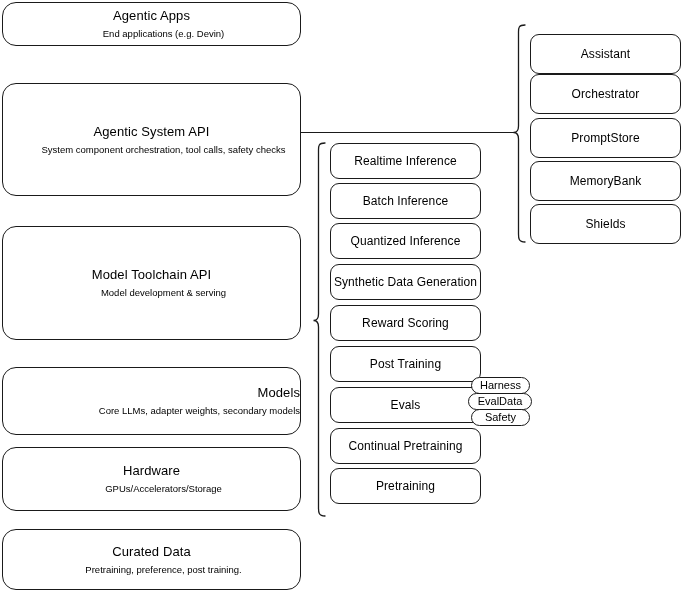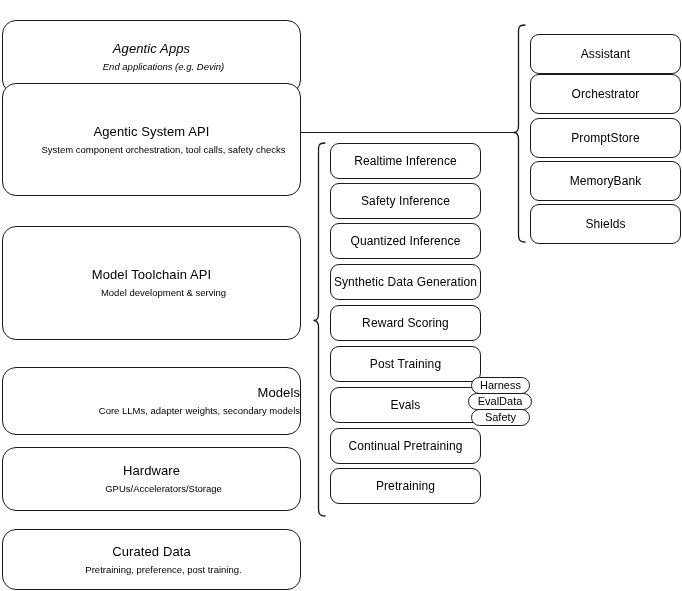--- a/index.html
+++ b/index.html
@@ -95,21 +95,21 @@
     position: absolute;
     background: #1a1a1a;
     z-index: 1;
   }
 </style>
 </head>
 <body>
 
 <div id="canvas">
 
-  <div class="box layer-box" style="top:20px;height:74px;font-style:italic;">
+  <div class="box layer-box" style="top:2px;height:44px;">
     <div class="title">Agentic Apps</div>
     <div class="subtitle">End applications (e.g. Devin)</div>
   </div>
 
   <div class="box layer-box" style="top:83px;height:113px;">
     <div class="title">Agentic System API</div>
     <div class="subtitle">System component orchestration, tool calls, safety checks</div>
   </div>
 
   <div class="box layer-box" style="top:226px;height:114px;">
@@ -161,21 +161,21 @@
     <svg width="16" height="378" viewBox="0 0 16 378" fill="none" stroke="#1a1a1a" stroke-width="1.3" stroke-linecap="round">
       <path d="M14 2 C7.5 2 7.5 5 7.5 9 L7.5 173 C7.5 177 6 179.5 2.5 179.5
                C6 179.5 7.5 182 7.5 186 L7.5 367 C7.5 371 7.5 375 14 375"></path>
     </svg>
   </div>
 
   <div class="box mid-box" style="top:143px;">
     <div class="title">Realtime Inference</div>
   </div>
   <div class="box mid-box" style="top:183px;">
-    <div class="title">Safety Inference</div>
+    <div class="title">Batch Inference</div>
   </div>
   <div class="box mid-box" style="top:223px;">
     <div class="title">Quantized Inference</div>
   </div>
   <div class="box mid-box" style="top:264px;">
     <div class="title">Synthetic Data Generation</div>
   </div>
   <div class="box mid-box" style="top:305px;">
     <div class="title">Reward Scoring</div>
   </div>

